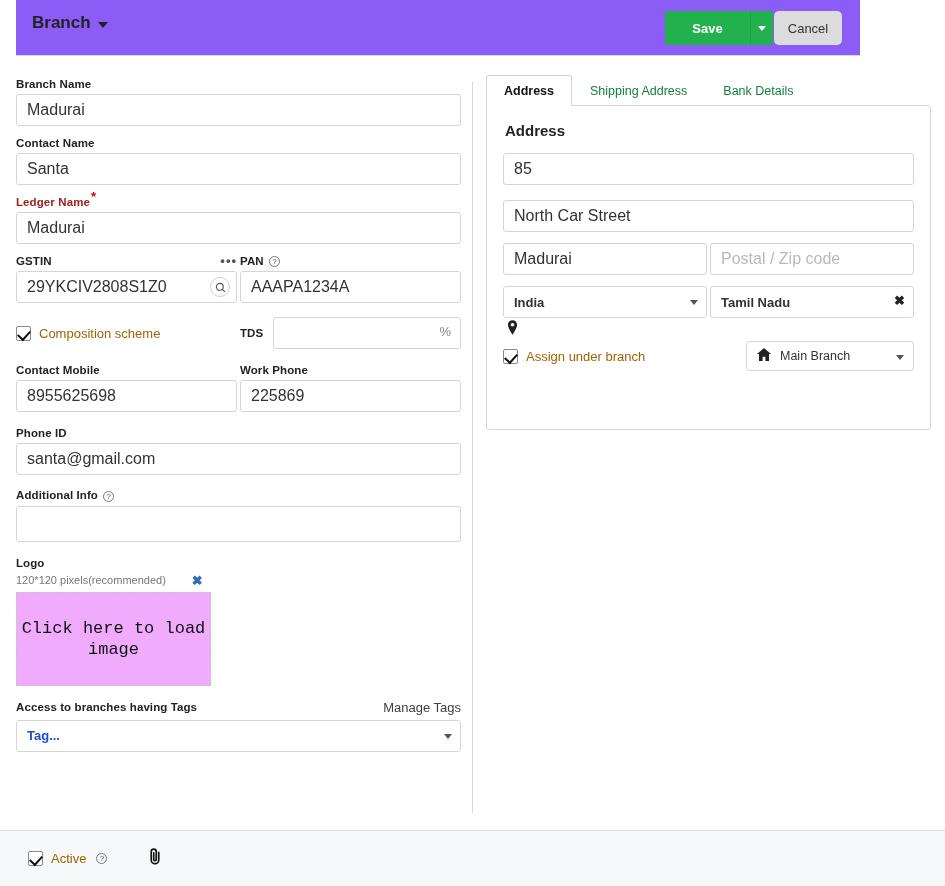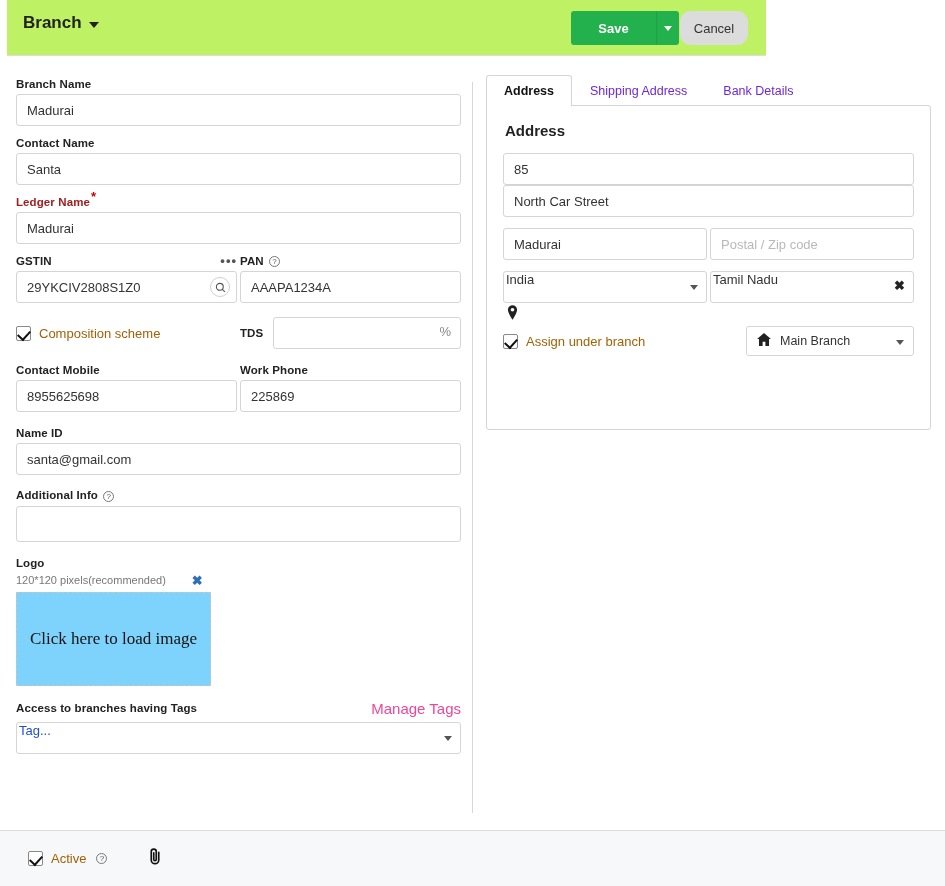--- a/index.html
+++ b/index.html
@@ -8,22 +8,22 @@
     width: 945px; height: 886px;
     font-family: "Liberation Sans", sans-serif;
     background: #ffffff;
     color: #222;
     position: relative;
     overflow: hidden;
   }
 
   
   .header {
-    position: absolute; left:7px; top:0; width:759px; height:56px;
-    background:#bef264;
+    position: absolute; left:16px; top:0; width:844px; height:56px;
+    background:#8b5cf6;
     border-bottom:1px solid #dddddd;
   }
   .header-title {
     position:absolute; left:16px; top:13px;
     font-size:17px; font-weight:bold; color:#222;
     display:flex; align-items:center; gap:7px;
   }
   .caret-down {
     width:0;height:0;border-left:5px solid transparent;border-right:5px solid transparent;
     border-top:6px solid #222; display:inline-block; margin-top:4px;
@@ -43,21 +43,21 @@
     border-left:1px solid #1ea245;
     cursor:pointer; display:flex; align-items:center; justify-content:center;
   }
   .btn-save-caret i {
     width:0;height:0;border-left:4px solid transparent;border-right:4px solid transparent;
     border-top:5px solid #fff;
   }
   .btn-cancel {
     position:absolute; right:18px; top:11px;
     height:34px; width:68px;
-    background:#dcdcdc; border:none; border-radius:11px;
+    background:#dcdcdc; border:none; border-radius:5px;
     color:#333; font-size:13px;
     font-family:"Liberation Sans", sans-serif;
     cursor:pointer;
   }
 
   
   .left-col { position:absolute; left:16px; top:78px; width:445px; }
   .divider-v {
     position:absolute; left:472px; top:82px; width:1px; height:731px;
     background:#d8d8d8;
@@ -67,21 +67,21 @@
   
   .field { margin-bottom:11px; }
   .label {
     font-size:11.5px; font-weight:bold; color:#222; display:block;
     margin-bottom:4px; letter-spacing:0.1px;
   }
   .label.req { color:#a02020; }
   .star { color:#c00; font-size:13px; vertical-align:super; line-height:0; margin-left:1px;}
   .inp {
     width:100%; height:32px; border:1px solid #d5d5d5; border-radius:3px;
-    background:#fff; padding:0 10px; font-size:13px; color:#333;
+    background:#fff; padding:0 10px; font-size:16px; color:#333;
     font-family:"Liberation Sans", sans-serif; outline:none;
   }
   .inp::placeholder { color:#b9b9b9; }
   .row2 { display:flex; gap:3px; }
   .row2 > div { flex:1; }
 
   .help-ic {
     display:inline-block; width:11px; height:11px; border:1px solid #777;
     border-radius:50%; font-size:8px; line-height:10px; text-align:center;
     color:#555; font-weight:normal; vertical-align:middle; margin-left:2px;
@@ -117,47 +117,47 @@
 
   textarea.inp-ta {
     width:100%; height:36px; border:1px solid #d5d5d5; border-radius:3px;
     resize:none; font-family:"Liberation Sans", sans-serif; font-size:13px;
     padding:6px 10px; outline:none; color:#333;
   }
 
   .logo-hint { font-size:11px; color:#777; display:inline-block; }
   .logo-x { color:#2f6fb5; font-weight:bold; font-size:13px; margin-left:26px; cursor:pointer;}
   .logo-box {
-    width:195px; height:94px; background:#7dd3fc; border:1px dashed #c6c6c6;
+    width:195px; height:94px; background:#f0abfc; border:1px dashed #c6c6c6;
     display:flex; align-items:center; justify-content:center; text-align:center;
     font-size:17px; color:#111; line-height:1.25; cursor:pointer; margin-top:4px;
-    font-family:Liberation Serif, serif;
+    font-family:Liberation Mono, monospace;
   }
 
   .tags-head { display:flex; justify-content:space-between; align-items:center; }
-  .link { color:#ec4899; font-size:15px; text-decoration:none; cursor:pointer; }
+  .link { color:#404040; font-size:13px; text-decoration:none; cursor:pointer; }
 
   .sel-wrap { position:relative; }
   .sel {
     width:100%; height:32px; border:1px solid #d5d5d5; border-radius:3px;
-    background:#fff; padding:0 26px 0 2px; font-size:13px; color:#333;
-    display:flex; align-items:flex-start; cursor:pointer;
+    background:#fff; padding:0 26px 0 10px; font-size:13px; color:#333;
+    display:flex; align-items:center; cursor:pointer;font-weight:bold;
   }
   .sel.ph { color:#1d4ed8; }
   .sel-caret {
     position:absolute; right:9px; top:14px;
     width:0;height:0;border-left:4px solid transparent;border-right:4px solid transparent;
     border-top:5px solid #555;
   }
   .clear-x { position:absolute; right:9px; top:7px; font-size:13px; color:#222; font-weight:bold; cursor:pointer;}
 
   
   .tabs { display:flex; position:relative; z-index:2; }
   .tab {
-    padding:8px 17px; font-size:12.5px; color:#6d28d9; cursor:pointer;
+    padding:8px 17px; font-size:12.5px; color:#15803d; cursor:pointer;
     border:1px solid transparent; border-bottom:none; background:transparent;
     border-radius:3px 3px 0 0; margin-bottom:-1px;
   }
   .tab.active {
     background:#fff; border-color:#d5d5d5; font-weight:bold; color:#111;
   }
   .panel {
     border:1px solid #d5d5d5; border-radius:0 3px 3px 3px;
     background:#fff; padding:14px 16px 18px 16px; position:relative; z-index:1;
     height:325px;
@@ -259,21 +259,21 @@
       <label class="label">Contact Mobile</label>
       <input class="inp" value="8955625698" style="">
     </div>
     <div>
       <label class="label">Work Phone</label>
       <input class="inp" value="225869" style="">
     </div>
   </div>
 
   <div class="field" style="margin-top:15px;">
-    <label class="label">Name ID</label>
+    <label class="label">Phone ID</label>
     <input class="inp" value="santa@gmail.com" style="">
   </div>
 
   <div class="field" style="margin-top:14px;">
     <label class="label">
       <span>Additional Info</span>
       <span class="help-ic">?</span>
     </label>
     <textarea class="inp-ta" style=""></textarea>
   </div>
@@ -307,21 +307,21 @@
 <div class="right-col">
   <div class="tabs">
     <div class="tab active">Address</div>
     <div class="tab">Shipping Address</div>
     <div class="tab">Bank Details</div>
   </div>
 
   <div class="panel">
     <div class="panel-title">Address</div>
 
-    <div style="margin-bottom:0;">
+    <div style="margin-bottom:15px;">
       <input class="inp" value="85" style="">
     </div>
     <div style="margin-bottom:11px;">
       <input class="inp" value="North Car Street" style="">
     </div>
 
     <div class="row2" style="margin-bottom:11px;">
       <div><input class="inp" value="Madurai" style=""></div>
       <div><input class="inp" placeholder="Postal / Zip code" style=""></div>
     </div>

